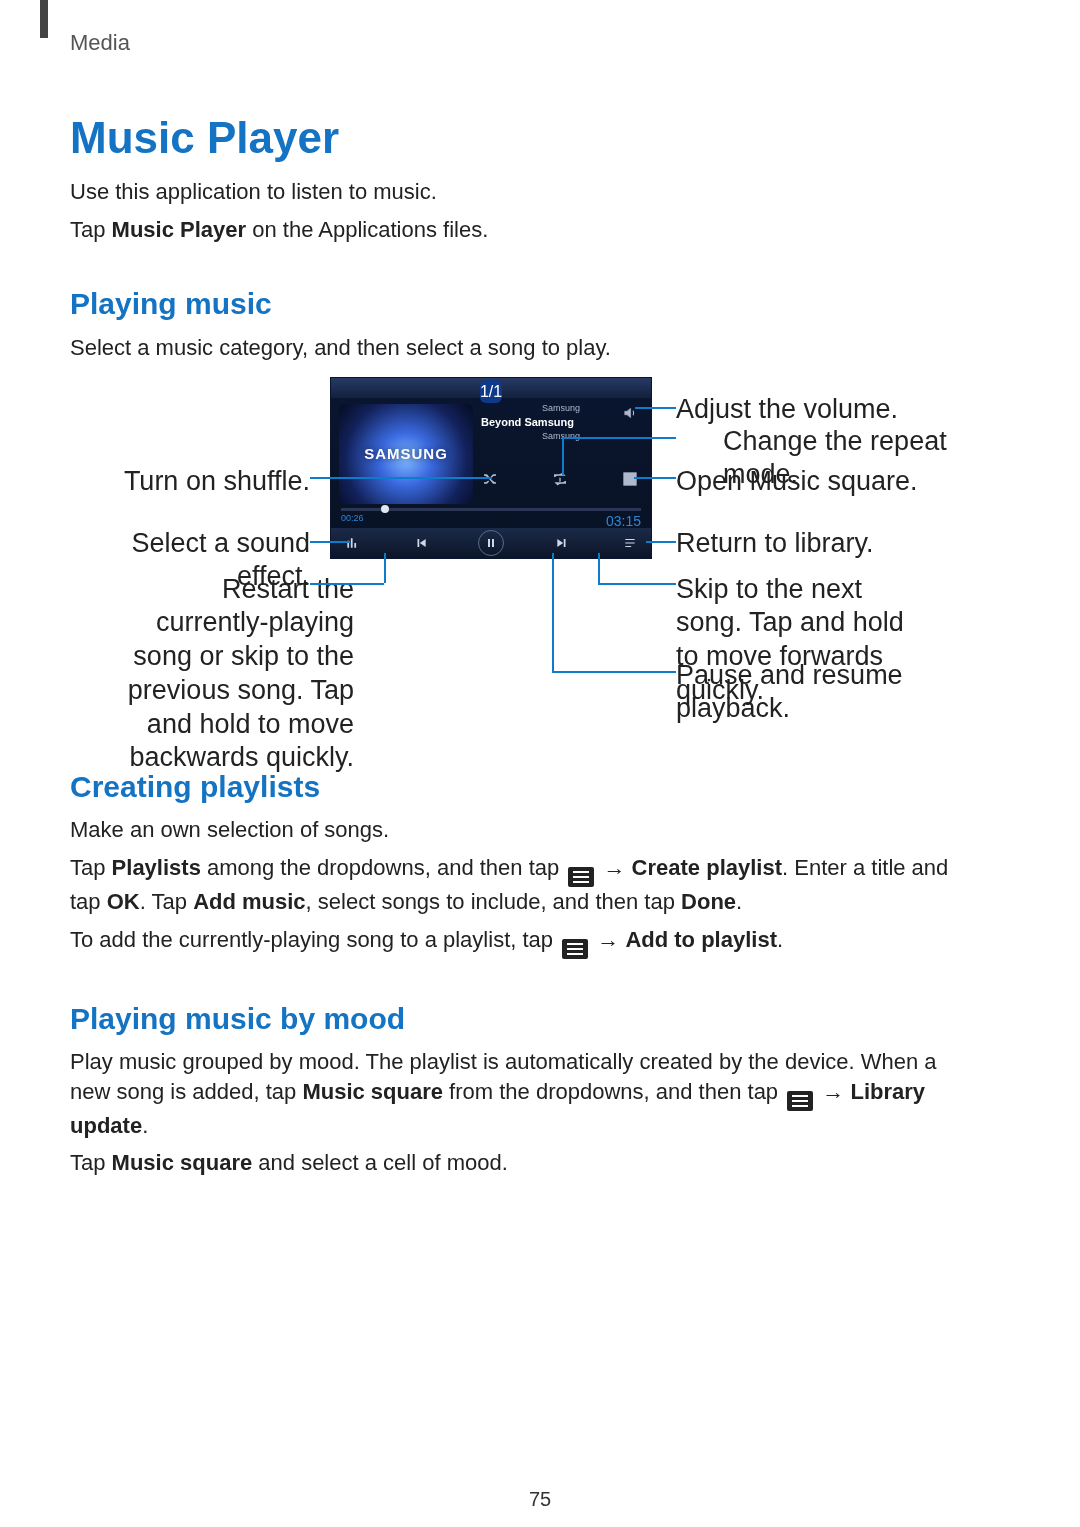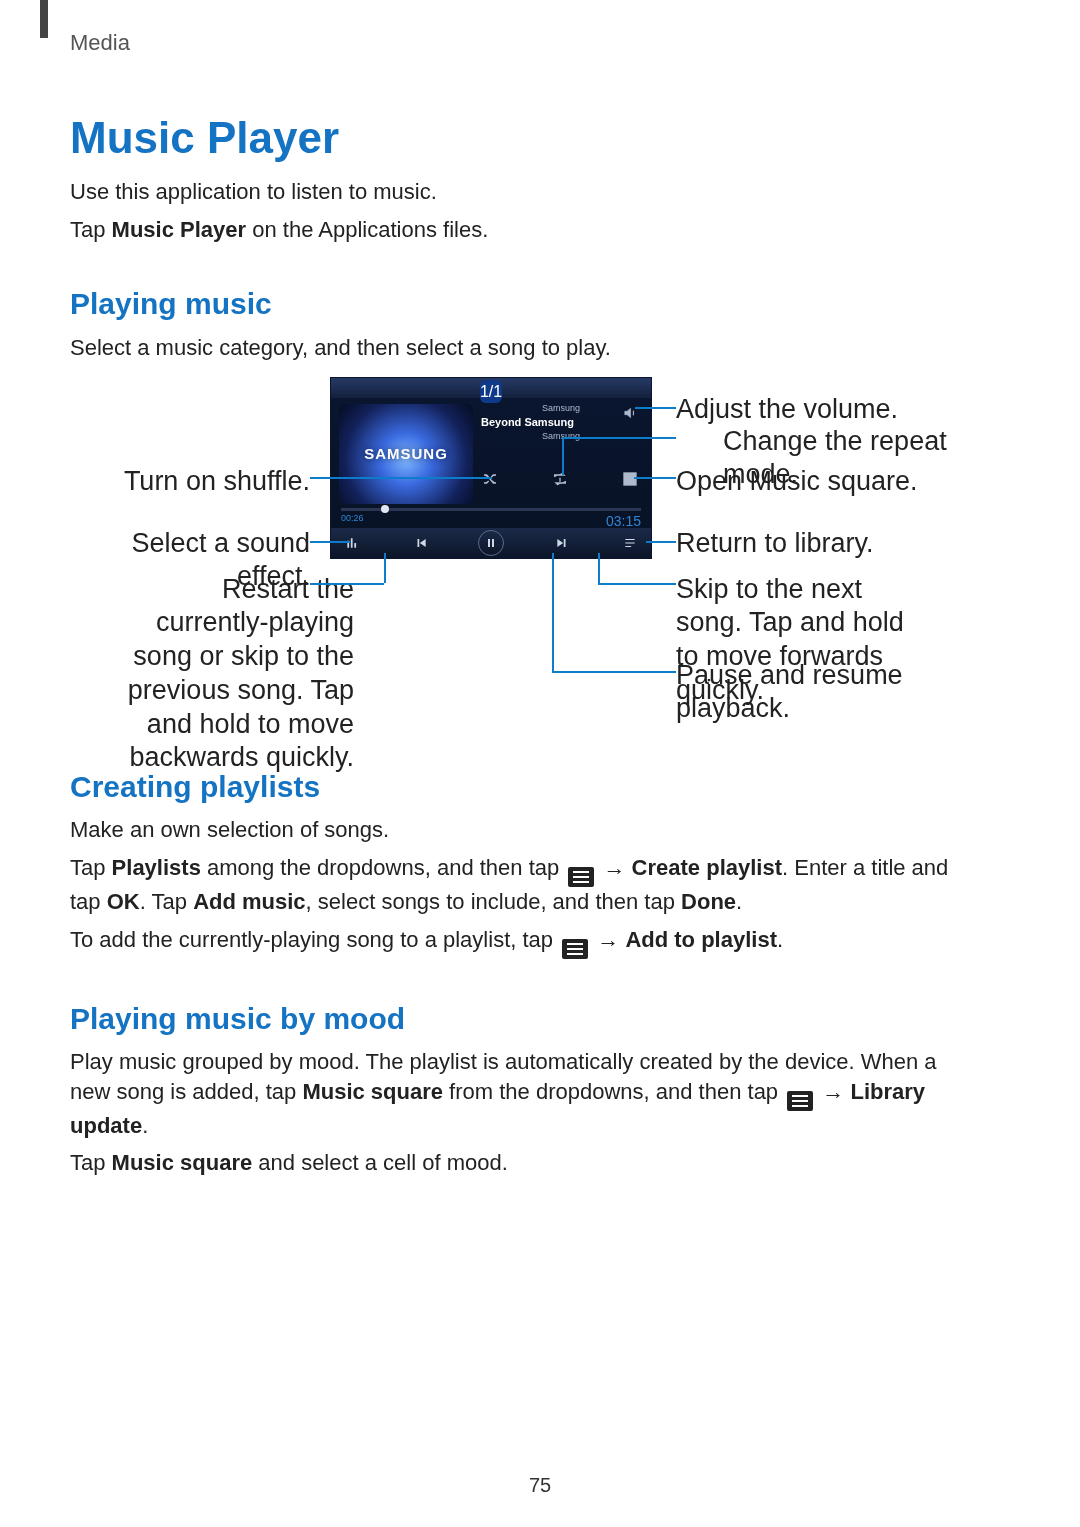--- a/index.html
+++ b/index.html
@@ -63,21 +63,21 @@
   .cbtn svg{fill:#cfd9e6;}
   .cbtn.round{border:1px solid #586a8e;border-radius:50%;width:24px;height:24px;}
   
   .co{position:absolute;font-size:27px;color:#222;line-height:1.25;}
   .co.r{left:606px;}
   .co.l{text-align:right;}
   .lead{position:absolute;background:#0d7dcb;}
   .lead.h{height:2px;}
   .lead.v{width:2px;}
   .tickh{position:absolute;height:2px;width:8px;background:#0d7dcb;}
-  .pagenum{position:absolute;left:0;right:0;bottom:28px;text-align:center;font-size:20px;color:#333;}
+  .pagenum{position:absolute;left:0;right:0;bottom:14px;text-align:center;font-size:20px;color:#333;}
 </style>
 </head>
 <body>
 
 <div class="top-rule"></div>
 
 <div class="page">
   <div class="section-label">Media</div>
 
   <h1 class="title">Music Player</h1>

